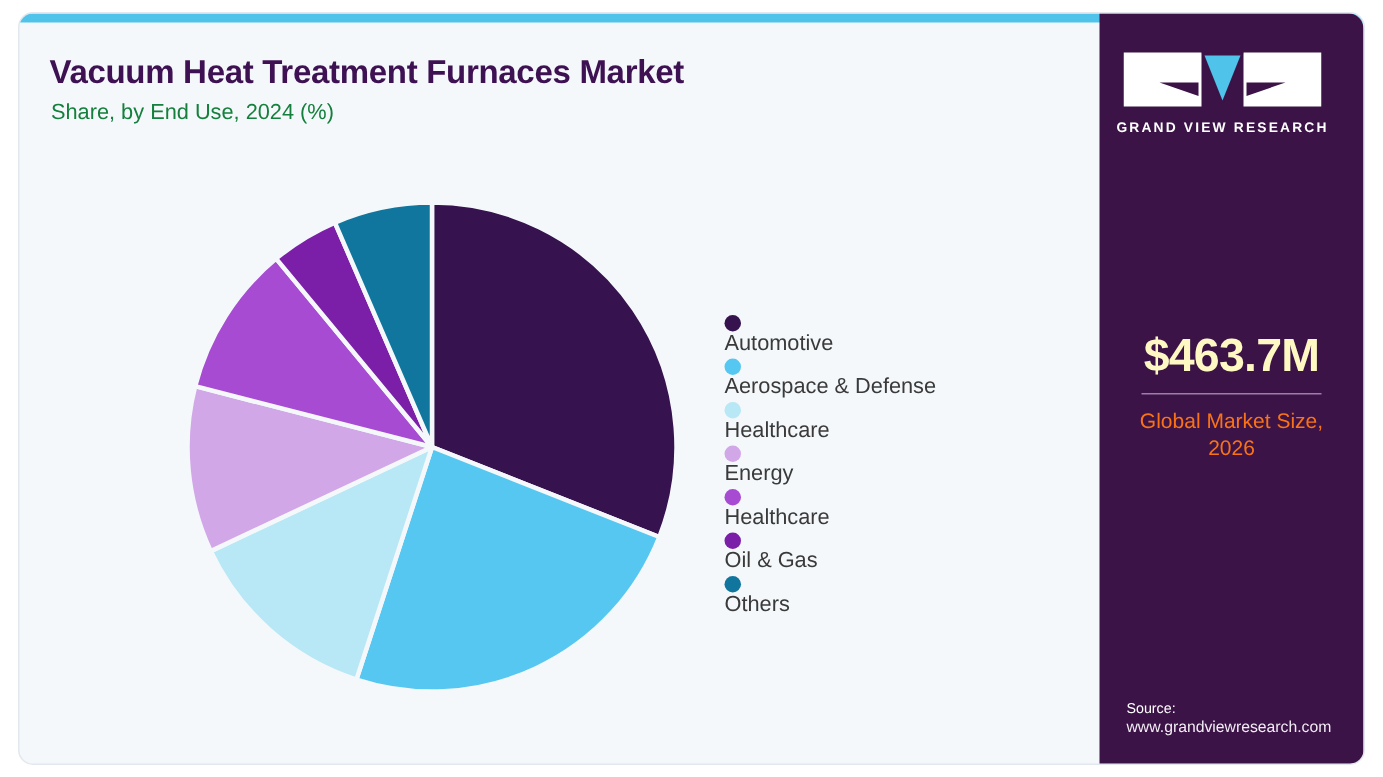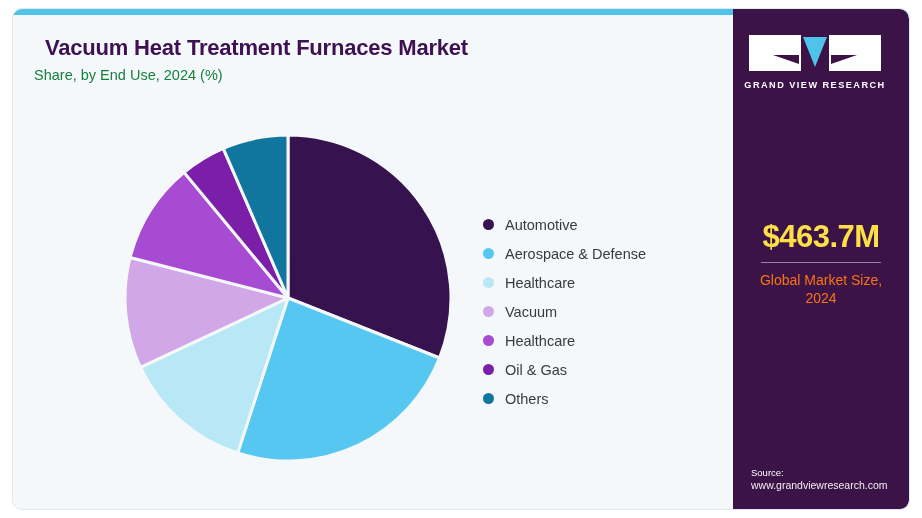--- a/index.html
+++ b/index.html
@@ -43,21 +43,21 @@
   
   .left-pane {
     position: absolute;
     left: 0;
     top: 6px;
     width: 722px;
     height: 494px;
   }
   .title {
     position: absolute;
-    left: 32px;
+    left: 20px;
     top: 20px;
     font-size: 22px;
     font-weight: bold;
     color: #3d1152;
     letter-spacing: -0.2px;
     white-space: nowrap;
   }
   .subtitle {
     position: absolute;
     left: 21px;
@@ -76,22 +76,23 @@
   }
   .pie-svg { display: block; }
   
   .legend {
     position: absolute;
     left: 470px;
     top: 195px;
   }
   .legend-item {
     display: flex;
-    align-items: center;
+    align-items: flex-start;
     height: 29px;
+    flex-direction: column;
   }
   .legend-dot {
     width: 11px;
     height: 11px;
     border-radius: 50%;
     flex: 0 0 auto;
     margin-right: 11px;
   }
   .legend-label {
     font-size: 14.5px;
@@ -128,21 +129,21 @@
   .stat-block {
     position: absolute;
     left: 0;
     top: 212px;
     width: 176px;
     text-align: center;
   }
   .stat-value {
     font-size: 31px;
     font-weight: bold;
-    color: #fde047;
+    color: #fef9c3;
     letter-spacing: -0.5px;
     line-height: 1.05;
   }
   .stat-divider {
     width: 120px;
     height: 1px;
     background: #9b7fa8;
     margin: 8px auto 8px auto;
   }
   .stat-caption {
@@ -199,21 +200,21 @@
           <div class="legend-item">
             <span class="legend-dot" style="background: rgb(86, 199, 240);"></span>
             <span class="legend-label">Aerospace &amp; Defense</span>
           </div>
           <div class="legend-item">
             <span class="legend-dot" style="background: rgb(184, 231, 245);"></span>
             <span class="legend-label">Healthcare</span>
           </div>
           <div class="legend-item">
             <span class="legend-dot" style="background: rgb(210, 167, 232);"></span>
-            <span class="legend-label">Vacuum</span>
+            <span class="legend-label">Energy</span>
           </div>
           <div class="legend-item">
             <span class="legend-dot" style="background: rgb(167, 75, 211);"></span>
             <span class="legend-label">Healthcare</span>
           </div>
           <div class="legend-item">
             <span class="legend-dot" style="background: rgb(123, 31, 168);"></span>
             <span class="legend-label">Oil &amp; Gas</span>
           </div>
           <div class="legend-item">
@@ -234,21 +235,21 @@
           <path d="M54 4 H78 L66 34 Z" fill="#4fc3ea"></path>
         </svg>
         <div class="logo-word">GRAND VIEW RESEARCH</div>
       </div>
 
       <div class="stat-block">
         <div class="stat-value">$463.7M</div>
         <div class="stat-divider"></div>
         <div class="stat-caption">
           <div>Global Market Size,</div>
-          <div>2024</div>
+          <div>2026</div>
         </div>
       </div>
 
       <div class="source-block">
         <div class="source-label">Source:</div>
         <div class="source-url">www.grandviewresearch.com</div>
       </div>
     </div>
   </div>
 </div>

